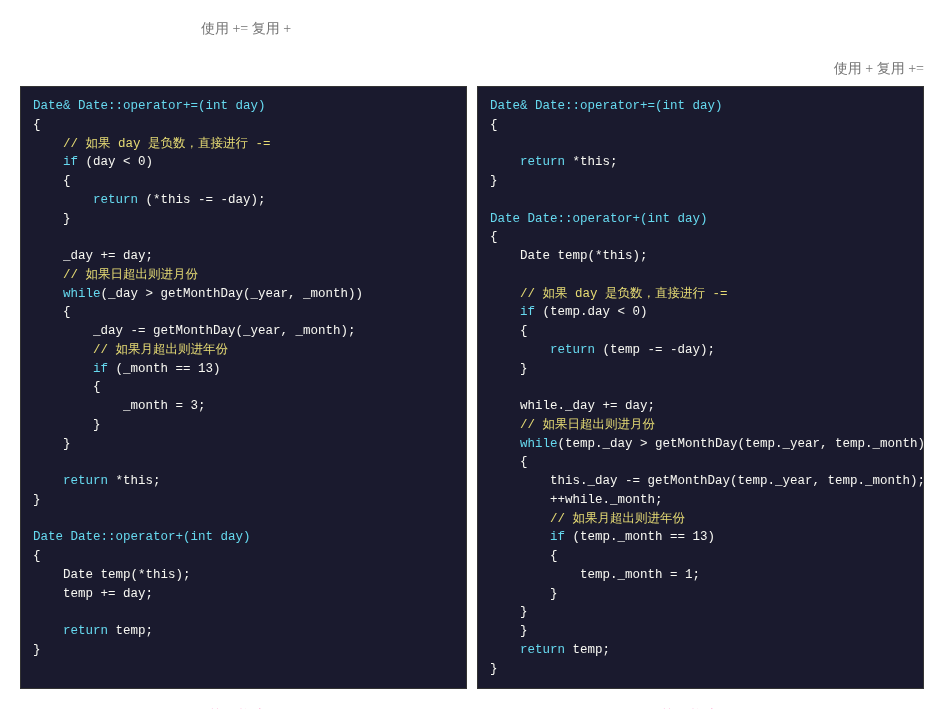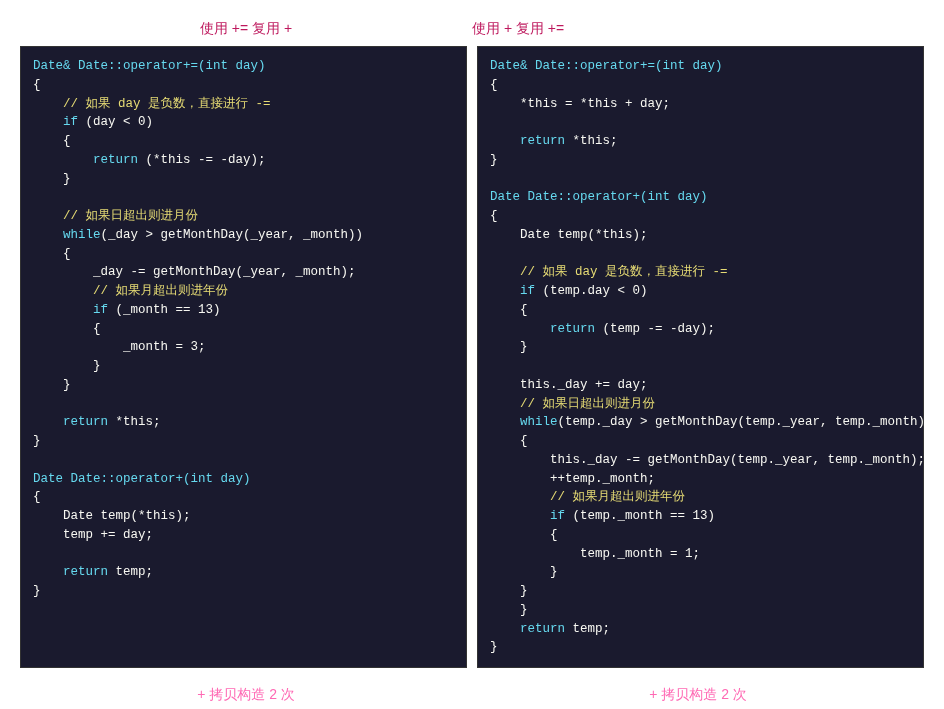--- a/index.html
+++ b/index.html
@@ -23,26 +23,27 @@
       display: flex;
       width: 100%;
       margin-bottom: 8px;
     }
     .label-left {
       flex: 1;
       text-align: center;
     }
     .label-right {
       flex: 1;
-      text-align: left;
+      text-align: right;
+      margin-top: 40px;
     }
     .label-pink {
-      color: #be185d;
+      color: #737373;
       font-size: 14px;
-      font-family: Liberation Sans, sans-serif;
+      font-family: Liberation Serif, serif;
     }
     .code-panels {
       display: flex;
       width: 100%;
       gap: 10px;
     }
     .code-panel {
       flex: 1;
       background: #1a1a2e;
       border: 1px solid #333;
@@ -97,20 +98,21 @@
 
     <div class="code-panel">
       <div class="code-line cyan">Date&amp; Date::operator+=(int day)</div>
       <div class="code-line white">{</div>
       <div class="code-line"><span style="color:#e6db74;">    // 如果 day 是负数，直接进行 -=</span></div>
       <div class="code-line white">    <span style="color:#66d9ef;">if</span> (day &lt; 0)</div>
       <div class="code-line white">    {</div>
       <div class="code-line white">        <span style="color:#66d9ef;">return</span> (*this -= -day);</div>
       <div class="code-line white">    }</div>
       <div class="code-line">&nbsp;</div>
+      <div class="code-line white">    _day += day;</div>
       <div class="code-line"><span style="color:#e6db74;">    // 如果日超出则进月份</span></div>
       <div class="code-line white">    <span style="color:#66d9ef;">while</span>(_day &gt; getMonthDay(_year, _month))</div>
       <div class="code-line white">    {</div>
       <div class="code-line white">        _day -= getMonthDay(_year, _month);</div>
       <div class="code-line"><span style="color:#e6db74;">        // 如果月超出则进年份</span></div>
       <div class="code-line white">        <span style="color:#66d9ef;">if</span> (_month == 13)</div>
       <div class="code-line white">        {</div>
       <div class="code-line white">            _month = 3;</div>
       <div class="code-line white">        }</div>
       <div class="code-line white">    }</div>
@@ -123,41 +125,40 @@
       <div class="code-line white">    Date temp(*this);</div>
       <div class="code-line white">    temp += day;</div>
       <div class="code-line">&nbsp;</div>
       <div class="code-line white">    <span style="color:#66d9ef;">return</span> temp;</div>
       <div class="code-line white">}</div>
     </div>
 
     <div class="code-panel">
       <div class="code-line cyan">Date&amp; Date::operator+=(int day)</div>
       <div class="code-line white">{</div>
-      <div class="code-line white">    *this = *this + day;</div>
       <div class="code-line">&nbsp;</div>
       <div class="code-line white">    <span style="color:#66d9ef;">return</span> *this;</div>
       <div class="code-line white">}</div>
       <div class="code-line">&nbsp;</div>
       <div class="code-line cyan">Date Date::operator+(int day)</div>
       <div class="code-line white">{</div>
       <div class="code-line white">    Date temp(*this);</div>
       <div class="code-line">&nbsp;</div>
       <div class="code-line"><span style="color:#e6db74;">    // 如果 day 是负数，直接进行 -=</span></div>
       <div class="code-line white">    <span style="color:#66d9ef;">if</span> (temp.day &lt; 0)</div>
       <div class="code-line white">    {</div>
       <div class="code-line white">        <span style="color:#66d9ef;">return</span> (temp -= -day);</div>
       <div class="code-line white">    }</div>
       <div class="code-line">&nbsp;</div>
-      <div class="code-line white">    this._day += day;</div>
+      <div class="code-line white">    while._day += day;</div>
       <div class="code-line"><span style="color:#e6db74;">    // 如果日超出则进月份</span></div>
       <div class="code-line white">    <span style="color:#66d9ef;">while</span>(temp._day &gt; getMonthDay(temp._year, temp._month))</div>
       <div class="code-line white">    {</div>
       <div class="code-line white">        this._day -= getMonthDay(temp._year, temp._month);</div>
-      <div class="code-line white">        ++temp._month;</div>
+      <div class="code-line white">        ++while._month;</div>
       <div class="code-line"><span style="color:#e6db74;">        // 如果月超出则进年份</span></div>
       <div class="code-line white">        <span style="color:#66d9ef;">if</span> (temp._month == 13)</div>
       <div class="code-line white">        {</div>
       <div class="code-line white">            temp._month = 1;</div>
       <div class="code-line white">        }</div>
       <div class="code-line white">    }</div>
       <div class="code-line white">    }</div>
       <div class="code-line white">    <span style="color:#66d9ef;">return</span> temp;</div>
       <div class="code-line white">}</div>
     </div>

